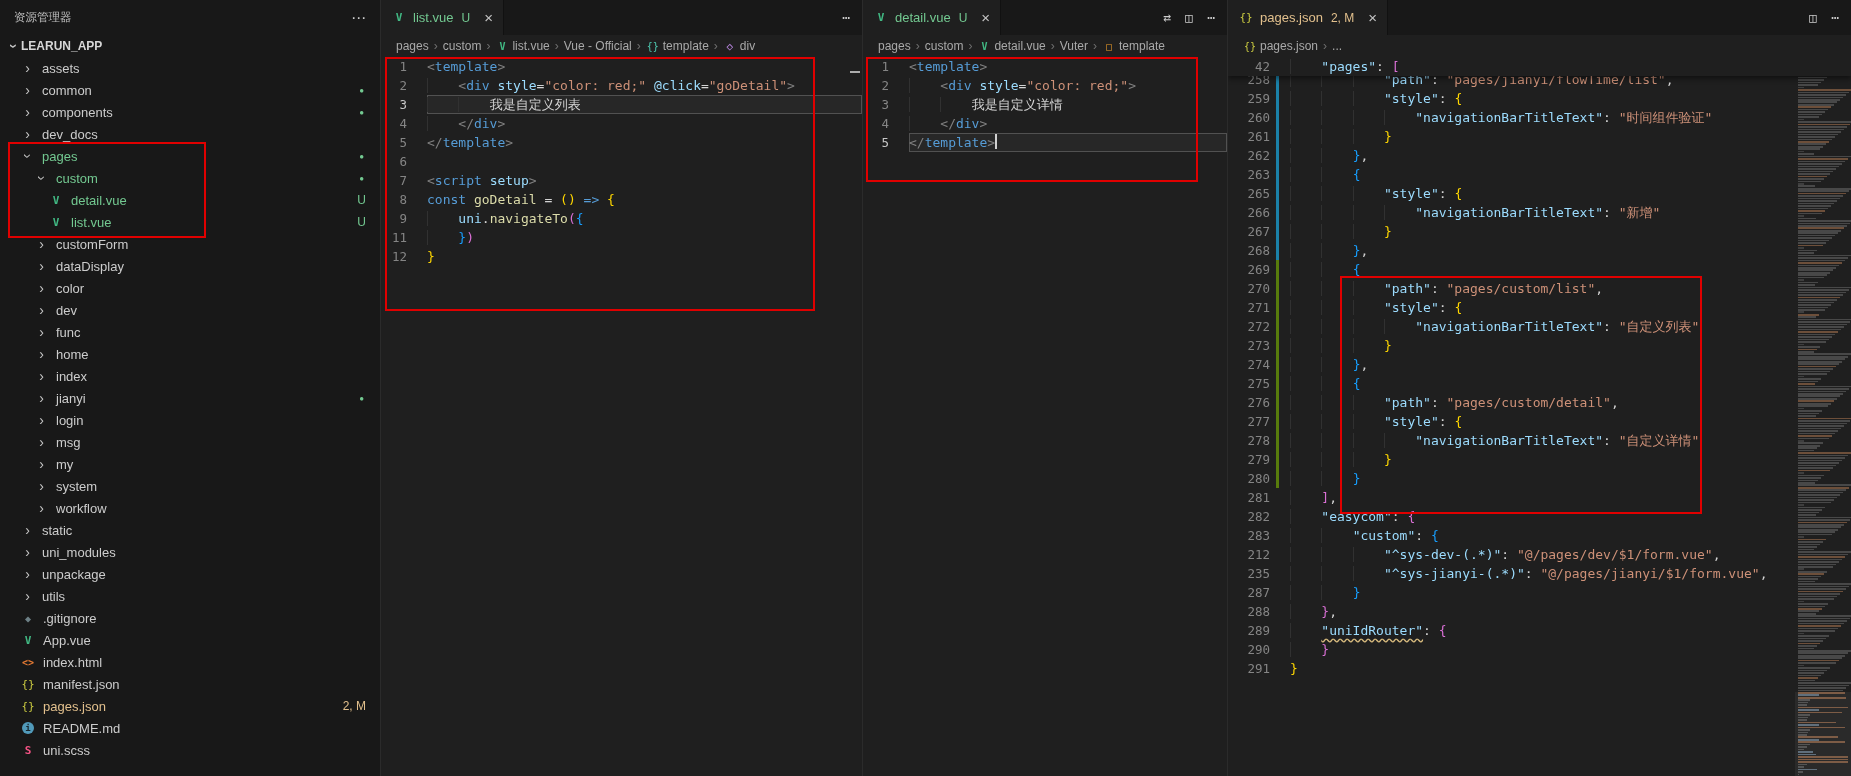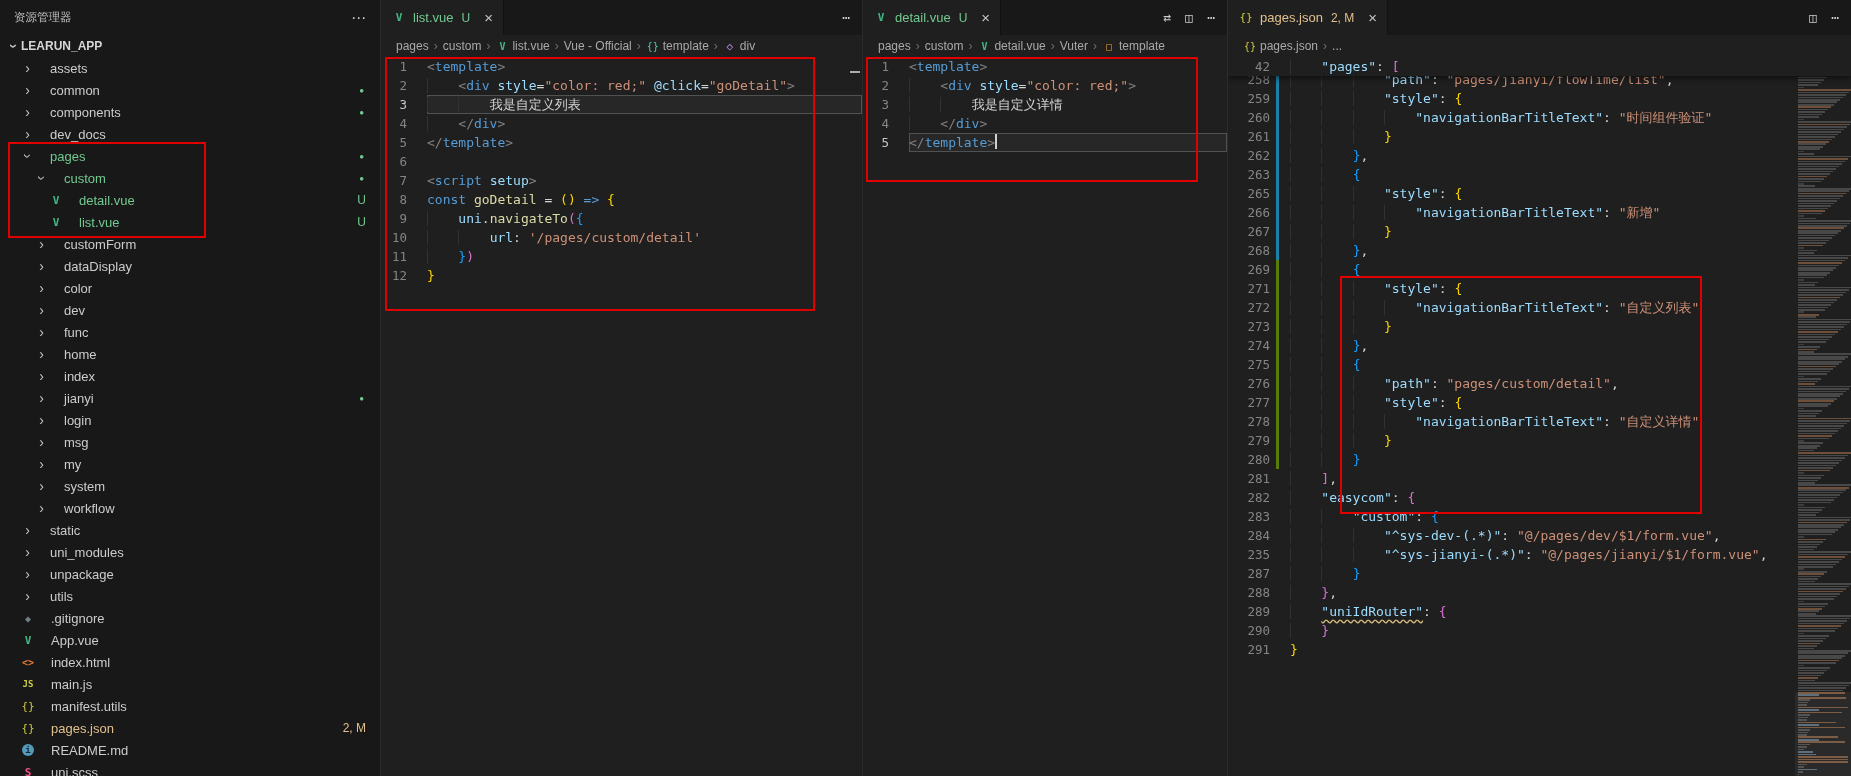--- a/index.html
+++ b/index.html
@@ -8,21 +8,21 @@
   .workbench{position:relative;width:1851px;height:776px}
 
   
   .sidebar{position:absolute;left:0;top:0;width:381px;height:776px;background:#181818;border-right:1px solid #2b2b2b;overflow:hidden}
   .sidebar-header{height:35px;display:flex;align-items:center;padding:0 14px;font-size:11.5px;color:#bfbfbf}
   .sidebar-more{margin-left:auto;font-size:15px;color:#cccccc;cursor:pointer}
   .root-row{height:22px;display:flex;align-items:center;font-weight:700;font-size:12px;padding-left:6px;color:#d7d7d7}
   .trow{height:22px;display:flex;align-items:center;cursor:pointer;white-space:nowrap}
   .chev{width:15px;flex:0 0 15px;display:inline-flex;justify-content:center;color:#c5c5c5;font-size:14px}
   .chev.open{transform:rotate(90deg)}
-  .tlabel{margin-left:15px}
+  .tlabel{margin-left:7px}
   .tbadge{margin-left:auto;padding-right:14px;font-size:12px}
   .tdot{margin-left:auto;padding-right:16px;font-size:8px;color:#73c991}
 
   
   .ficon{display:inline-flex;align-items:center;justify-content:center;width:16px;flex:0 0 16px;
      font-family:"DejaVu Sans Mono","Liberation Mono",monospace;font-size:11px;font-style:normal}
   .fcircle{width:12px;flex:0 0 12px;height:12px;border-radius:50%;background:#519aba;color:#16262e !important;
      font-size:9px;font-weight:700;line-height:12px;margin:0 2px}
 
   
@@ -207,26 +207,22 @@
         </div>
         <div class="trow" style="padding-left: 20px;">
           <span class="ficon" style="color: rgb(65, 184, 131); font-weight: 700;">V</span>
           <span class="tlabel">App.vue</span>
         </div>
         <div class="trow" style="padding-left: 20px;">
           <span class="ficon" style="color: rgb(227, 121, 51); font-size: 10px; font-weight: 700;">&lt;&gt;</span>
           <span class="tlabel">index.html</span>
         </div>
         <div class="trow" style="padding-left: 20px;">
-          <span class="ficon" style="color: rgb(203, 203, 65); font-size: 9px; font-weight: 700;">JS</span>
-          <span class="tlabel">main.js</span>
-        </div>
-        <div class="trow" style="padding-left: 20px;">
           <span class="ficon" style="color: rgb(203, 203, 65);">{}</span>
-          <span class="tlabel">manifest.utils</span>
+          <span class="tlabel">manifest.json</span>
         </div>
         <div class="trow" style="padding-left: 20px;">
           <span class="ficon" style="color: rgb(203, 203, 65);">{}</span>
           <span class="tlabel" style="color: rgb(226, 192, 141);">pages.json</span>
           <span class="tbadge" style="color: rgb(226, 192, 141);">2, M</span>
         </div>
         <div class="trow" style="padding-left: 20px;">
           <span class="ficon fcircle" style="color: rgb(81, 154, 186);">i</span>
           <span class="tlabel">README.md</span>
         </div>
@@ -281,21 +277,20 @@
       <div class="lines">
           <div class="cl"><span class="gut">1</span><span class="ctext"><span class="tk-pn">&lt;</span><span class="tk-tag">template</span><span class="tk-pn">&gt;</span></span></div>
           <div class="cl"><span class="gut">2</span><span class="ctext"><span class="tk-ws">    </span><span class="tk-pn">&lt;</span><span class="tk-tag">div</span><span class="tk-df"> </span><span class="tk-at">style</span><span class="tk-df">=</span><span class="tk-st">"color: red;"</span><span class="tk-df"> </span><span class="tk-at">@click</span><span class="tk-df">=</span><span class="tk-st">"goDetail"</span><span class="tk-pn">&gt;</span></span></div>
           <div class="cl active"><span class="gut">3</span><span class="ctext"><span class="tk-ws">        </span><span class="tk-tx">我是自定义列表</span></span></div>
           <div class="cl"><span class="gut">4</span><span class="ctext"><span class="tk-ws">    </span><span class="tk-pn">&lt;/</span><span class="tk-tag">div</span><span class="tk-pn">&gt;</span></span></div>
           <div class="cl"><span class="gut">5</span><span class="ctext"><span class="tk-pn">&lt;/</span><span class="tk-tag">template</span><span class="tk-pn">&gt;</span></span></div>
           <div class="cl"><span class="gut">6</span><span class="ctext"></span></div>
           <div class="cl"><span class="gut">7</span><span class="ctext"><span class="tk-pn">&lt;</span><span class="tk-tag">script</span><span class="tk-df"> </span><span class="tk-at">setup</span><span class="tk-pn">&gt;</span></span></div>
           <div class="cl"><span class="gut">8</span><span class="ctext"><span class="tk-kw">const</span><span class="tk-df"> </span><span class="tk-fn">goDetail</span><span class="tk-df"> = </span><span class="tk-b1">()</span><span class="tk-df"> </span><span class="tk-kw">=&gt;</span><span class="tk-df"> </span><span class="tk-b1">{</span></span></div>
           <div class="cl"><span class="gut">9</span><span class="ctext"><span class="tk-ws">    </span><span class="tk-va">uni</span><span class="tk-df">.</span><span class="tk-fn">navigateTo</span><span class="tk-b2">(</span><span class="tk-b3">{</span></span></div>
-          <div class="cl"><span class="gut">10</span><span class="ctext"><span class="tk-ws">        </span><span class="tk-va">url</span><span class="tk-df">: </span><span class="tk-st">'/pages/custom/detail'</span></span></div>
           <div class="cl"><span class="gut">11</span><span class="ctext"><span class="tk-ws">    </span><span class="tk-b3">}</span><span class="tk-b2">)</span></span></div>
           <div class="cl"><span class="gut">12</span><span class="ctext"><span class="tk-b1">}</span></span></div>
         </div>
 
     </div>
     <div class="ovmark"></div>
   </div>
 
   <div class="pane pane2">
     <div class="tabbar">
@@ -375,34 +370,35 @@
           <div class="cl"><span class="gut">259<span class="chgbar mod"></span></span><span class="ctext"><span class="tk-ws">            </span><span class="tk-key">"style"</span><span class="tk-df">: </span><span class="tk-b1">{</span></span></div>
           <div class="cl"><span class="gut">260<span class="chgbar mod"></span></span><span class="ctext"><span class="tk-ws">                </span><span class="tk-key">"navigationBarTitleText"</span><span class="tk-df">: </span><span class="tk-st">"时间组件验证"</span></span></div>
           <div class="cl"><span class="gut">261<span class="chgbar mod"></span></span><span class="ctext"><span class="tk-ws">            </span><span class="tk-b1">}</span></span></div>
           <div class="cl"><span class="gut">262<span class="chgbar mod"></span></span><span class="ctext"><span class="tk-ws">        </span><span class="tk-b3">}</span><span class="tk-df">,</span></span></div>
           <div class="cl"><span class="gut">263<span class="chgbar mod"></span></span><span class="ctext"><span class="tk-ws">        </span><span class="tk-b3">{</span></span></div>
           <div class="cl"><span class="gut">265<span class="chgbar mod"></span></span><span class="ctext"><span class="tk-ws">            </span><span class="tk-key">"style"</span><span class="tk-df">: </span><span class="tk-b1">{</span></span></div>
           <div class="cl"><span class="gut">266<span class="chgbar mod"></span></span><span class="ctext"><span class="tk-ws">                </span><span class="tk-key">"navigationBarTitleText"</span><span class="tk-df">: </span><span class="tk-st">"新增"</span></span></div>
           <div class="cl"><span class="gut">267<span class="chgbar mod"></span></span><span class="ctext"><span class="tk-ws">            </span><span class="tk-b1">}</span></span></div>
           <div class="cl"><span class="gut">268<span class="chgbar mod"></span></span><span class="ctext"><span class="tk-ws">        </span><span class="tk-b3">}</span><span class="tk-df">,</span></span></div>
           <div class="cl"><span class="gut">269<span class="chgbar add"></span></span><span class="ctext"><span class="tk-ws">        </span><span class="tk-b3">{</span></span></div>
+          <div class="cl"><span class="gut">270<span class="chgbar add"></span></span><span class="ctext"><span class="tk-ws">            </span><span class="tk-key">"path"</span><span class="tk-df">: </span><span class="tk-st">"pages/custom/list"</span><span class="tk-df">,</span></span></div>
           <div class="cl"><span class="gut">271<span class="chgbar add"></span></span><span class="ctext"><span class="tk-ws">            </span><span class="tk-key">"style"</span><span class="tk-df">: </span><span class="tk-b1">{</span></span></div>
           <div class="cl"><span class="gut">272<span class="chgbar add"></span></span><span class="ctext"><span class="tk-ws">                </span><span class="tk-key">"navigationBarTitleText"</span><span class="tk-df">: </span><span class="tk-st">"自定义列表"</span></span></div>
           <div class="cl"><span class="gut">273<span class="chgbar add"></span></span><span class="ctext"><span class="tk-ws">            </span><span class="tk-b1">}</span></span></div>
           <div class="cl"><span class="gut">274<span class="chgbar add"></span></span><span class="ctext"><span class="tk-ws">        </span><span class="tk-b3">}</span><span class="tk-df">,</span></span></div>
           <div class="cl"><span class="gut">275<span class="chgbar add"></span></span><span class="ctext"><span class="tk-ws">        </span><span class="tk-b3">{</span></span></div>
           <div class="cl"><span class="gut">276<span class="chgbar add"></span></span><span class="ctext"><span class="tk-ws">            </span><span class="tk-key">"path"</span><span class="tk-df">: </span><span class="tk-st">"pages/custom/detail"</span><span class="tk-df">,</span></span></div>
           <div class="cl"><span class="gut">277<span class="chgbar add"></span></span><span class="ctext"><span class="tk-ws">            </span><span class="tk-key">"style"</span><span class="tk-df">: </span><span class="tk-b1">{</span></span></div>
           <div class="cl"><span class="gut">278<span class="chgbar add"></span></span><span class="ctext"><span class="tk-ws">                </span><span class="tk-key">"navigationBarTitleText"</span><span class="tk-df">: </span><span class="tk-st">"自定义详情"</span></span></div>
           <div class="cl"><span class="gut">279<span class="chgbar add"></span></span><span class="ctext"><span class="tk-ws">            </span><span class="tk-b1">}</span></span></div>
           <div class="cl"><span class="gut">280<span class="chgbar add"></span></span><span class="ctext"><span class="tk-ws">        </span><span class="tk-b3">}</span></span></div>
           <div class="cl"><span class="gut">281</span><span class="ctext"><span class="tk-ws">    </span><span class="tk-b2">]</span><span class="tk-df">,</span></span></div>
           <div class="cl"><span class="gut">282</span><span class="ctext"><span class="tk-ws">    </span><span class="tk-key">"easycom"</span><span class="tk-df">: </span><span class="tk-b2">{</span></span></div>
           <div class="cl"><span class="gut">283</span><span class="ctext"><span class="tk-ws">        </span><span class="tk-key">"custom"</span><span class="tk-df">: </span><span class="tk-b3">{</span></span></div>
-          <div class="cl"><span class="gut">284</span><span class="ctext"><span class="tk-ws">            </span><span class="tk-key">"^sys-dev-(.*)"</span><span class="tk-df">: </span><span class="tk-st">"@/pages/dev/$1/form.vue"</span><span class="tk-df">,</span></span></div>
+          <div class="cl"><span class="gut">212</span><span class="ctext"><span class="tk-ws">            </span><span class="tk-key">"^sys-dev-(.*)"</span><span class="tk-df">: </span><span class="tk-st">"@/pages/dev/$1/form.vue"</span><span class="tk-df">,</span></span></div>
           <div class="cl"><span class="gut">235</span><span class="ctext"><span class="tk-ws">            </span><span class="tk-key">"^sys-jianyi-(.*)"</span><span class="tk-df">: </span><span class="tk-st">"@/pages/jianyi/$1/form.vue"</span><span class="tk-df">,</span></span></div>
           <div class="cl"><span class="gut">287</span><span class="ctext"><span class="tk-ws">        </span><span class="tk-b3">}</span></span></div>
           <div class="cl"><span class="gut">288</span><span class="ctext"><span class="tk-ws">    </span><span class="tk-b2">}</span><span class="tk-df">,</span></span></div>
           <div class="cl"><span class="gut">289</span><span class="ctext"><span class="tk-ws">    </span><span class="tk-keyw">"uniIdRouter"</span><span class="tk-df">: </span><span class="tk-b2">{</span></span></div>
           <div class="cl"><span class="gut">290</span><span class="ctext"><span class="tk-ws">    </span><span class="tk-b2">}</span></span></div>
           <div class="cl"><span class="gut">291</span><span class="ctext"><span class="tk-b1">}</span></span></div>
         </div>
       <div class="sticky">
           <div class="cl"><span class="gut">42</span><span class="ctext"><span class="tk-ws">    </span><span class="tk-key">"pages"</span><span class="tk-df">: </span><span class="tk-b2">[</span></span></div>
         </div>

